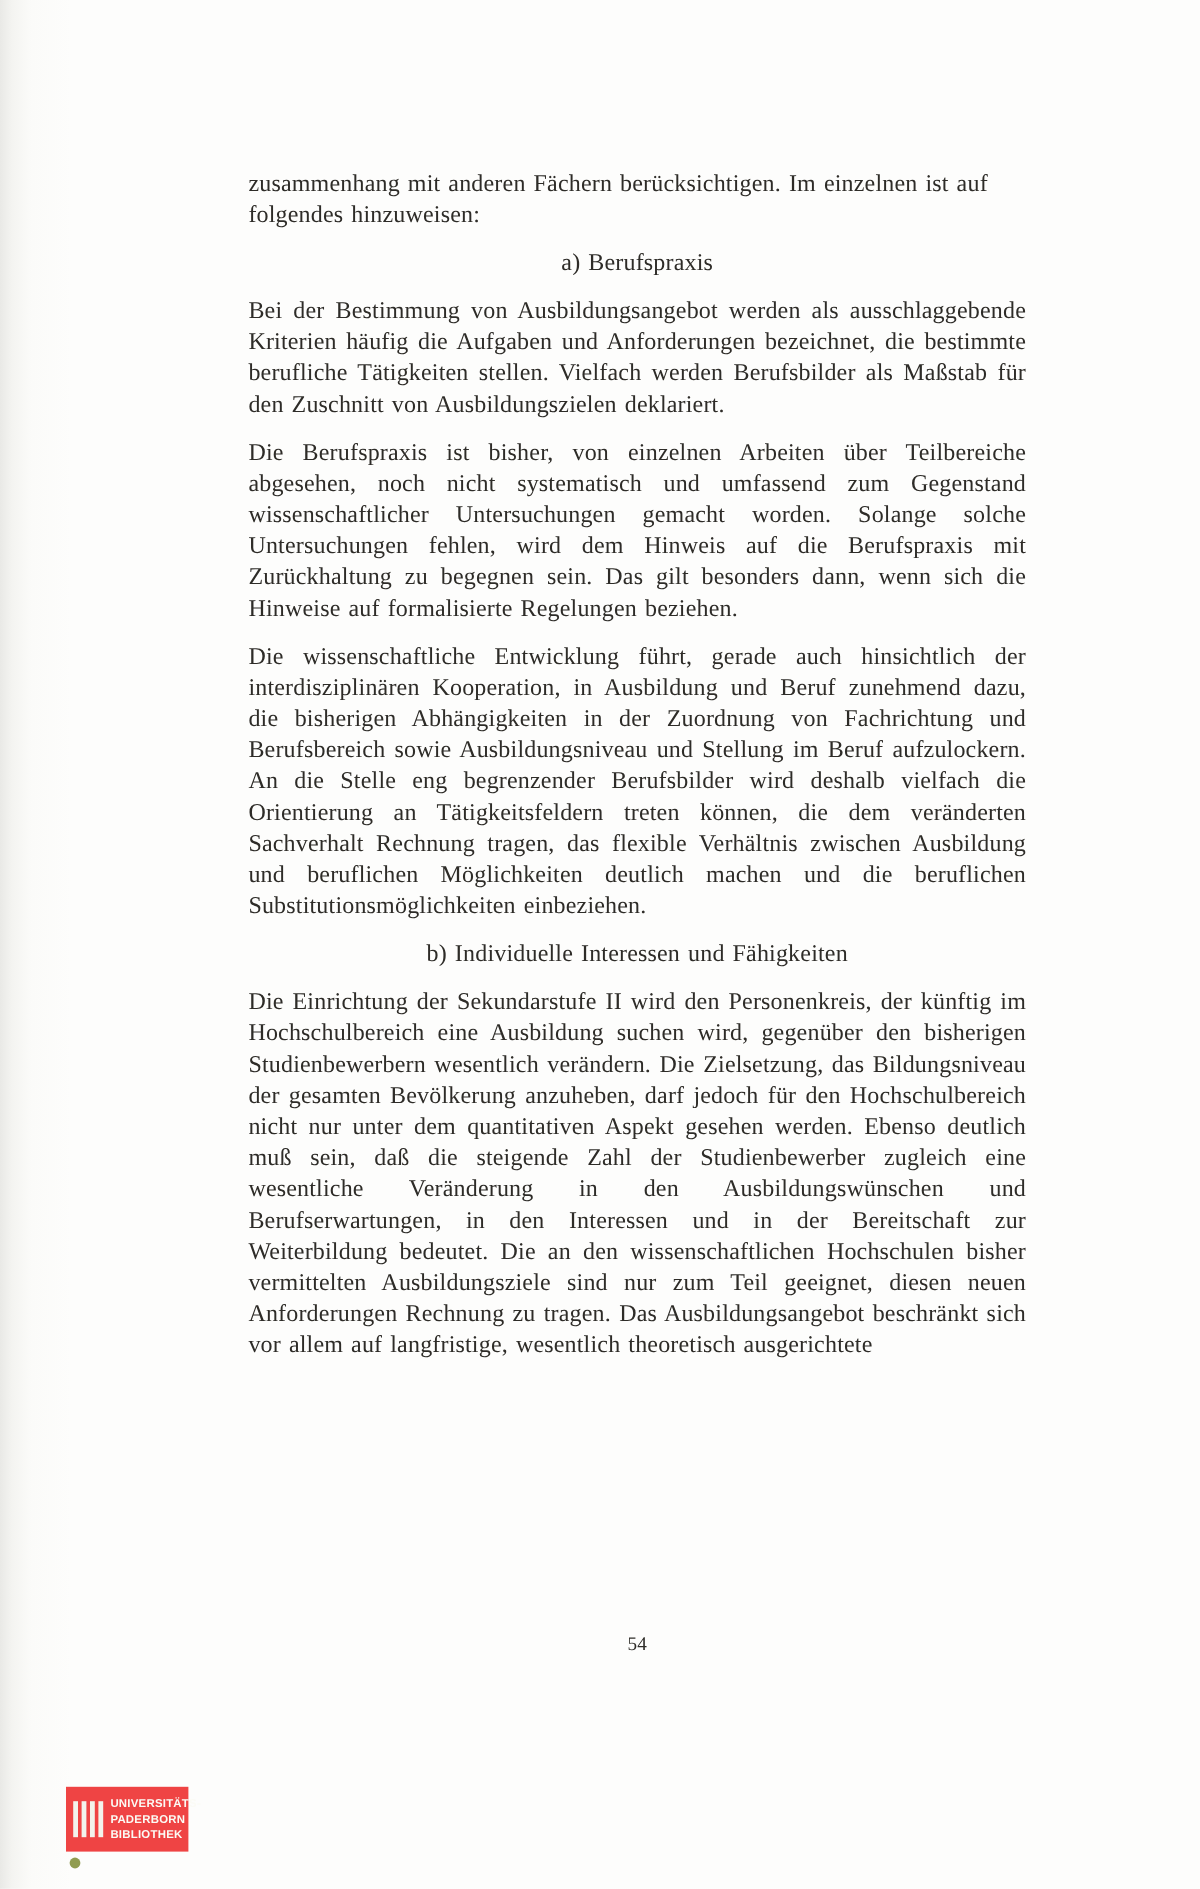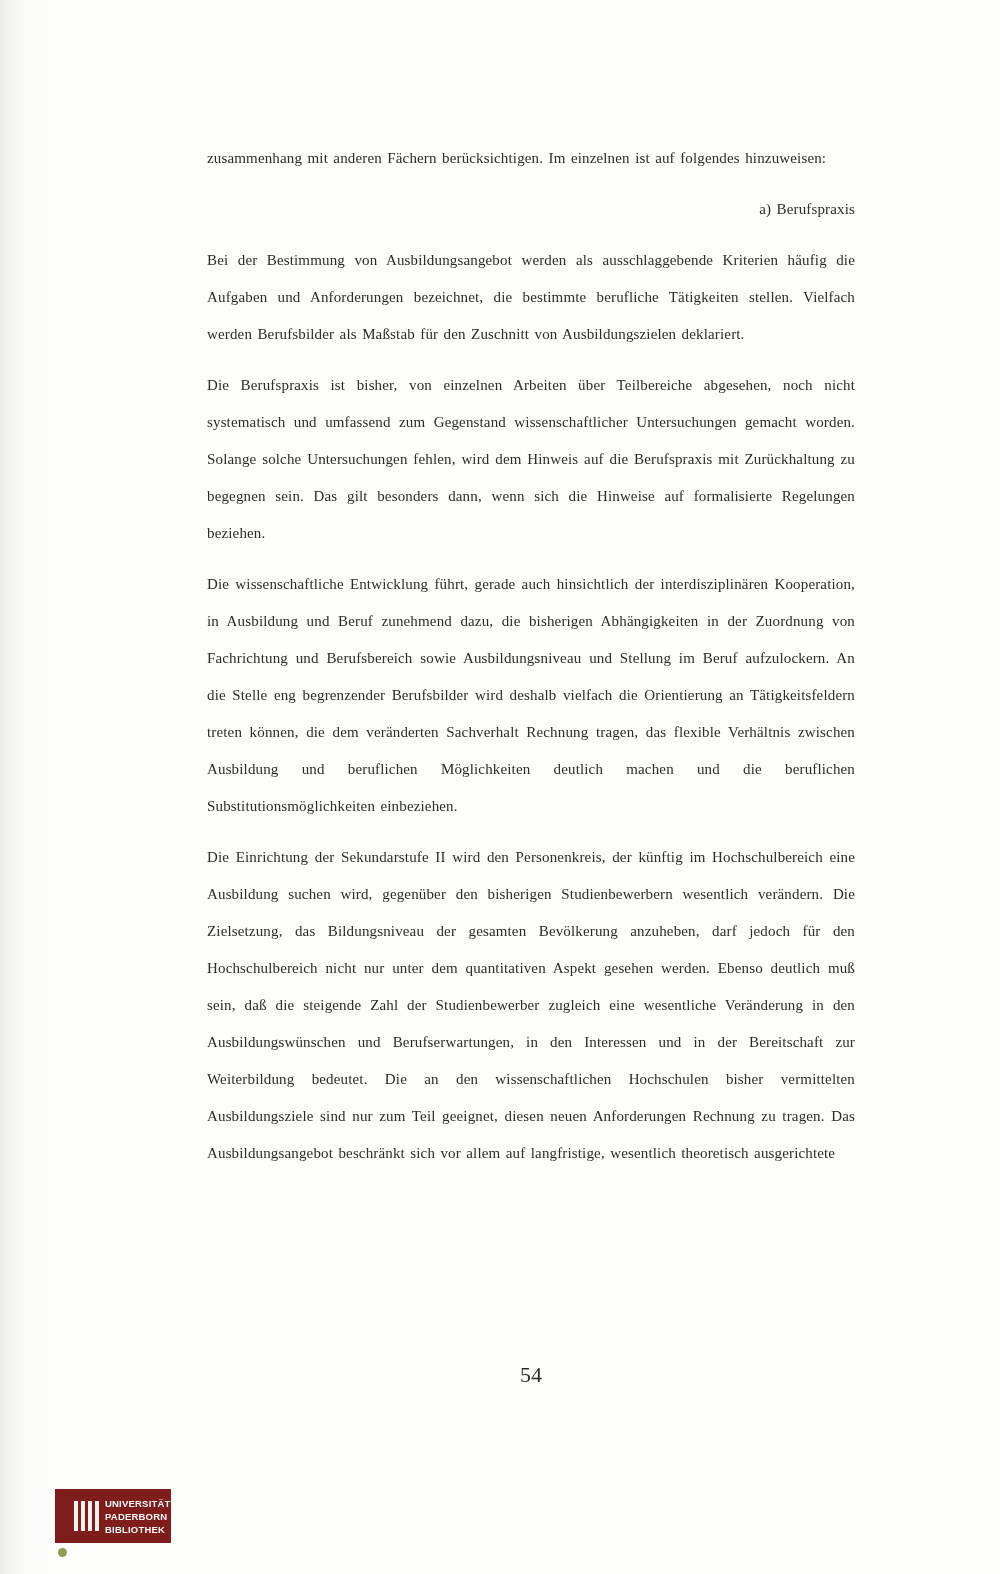--- a/index.html
+++ b/index.html
@@ -21,52 +21,52 @@
     inset: 0;
   }
   .text-block {
     position: absolute;
     left: 207px;
     top: 140px;
     width: 648px;
   }
   .text-block p {
     margin: 0 0 14px 0;
-    font-size: 15px;
-    line-height: 37px;
+    font-size: 20px;
+    line-height: 26px;
     text-align: justify;
     letter-spacing: 0.15px;
     word-spacing: 1.5px;
   }
   .text-block p.heading {
     margin-bottom: 14px;
-    text-align: right;
+    text-align: center;
   }
   .text-block p.intro {
     text-align: left;
   }
   .page-number {
     position: absolute;
     left: 207px;
     width: 648px;
     top: 1362px;
     text-align: center;
-    font-size: 22px;
+    font-size: 16px;
     color: #2e2c28;
   }
   .library-stamp {
     position: absolute;
     left: 55px;
     top: 1489px;
-    width: 116px;
+    width: 102px;
     height: 54px;
-    background: #7f1d1d;
+    background: #ef4444;
     display: flex;
     align-items: center;
-    padding: 3px 19px;
+    padding: 3px 6px;
     box-sizing: border-box;
   }
   .stamp-bars {
     display: flex;
     align-items: flex-end;
     gap: 3px;
     margin-right: 6px;
   }
   .stamp-bars span {
     display: block;
@@ -103,20 +103,21 @@
 <body>
 
 <div class="scan-page">
 
   <div class="text-block">
     <p class="intro">zusammenhang mit anderen Fächern berücksichtigen. Im einzelnen ist auf folgendes hinzuweisen:</p>
     <p class="heading">a) Berufspraxis</p>
     <p class="body">Bei der Bestimmung von Ausbildungsangebot werden als ausschlaggebende Kriterien häufig die Aufgaben und Anforderungen bezeichnet, die bestimmte berufliche Tätigkeiten stellen. Vielfach werden Berufsbilder als Maßstab für den Zuschnitt von Ausbildungszielen deklariert.</p>
     <p class="body">Die Berufspraxis ist bisher, von einzelnen Arbeiten über Teilbereiche abgesehen, noch nicht systematisch und umfassend zum Gegenstand wissenschaftlicher Untersuchungen gemacht worden. Solange solche Untersuchungen fehlen, wird dem Hinweis auf die Berufspraxis mit Zurückhaltung zu begegnen sein. Das gilt besonders dann, wenn sich die Hinweise auf formalisierte Regelungen beziehen.</p>
     <p class="body">Die wissenschaftliche Entwicklung führt, gerade auch hinsichtlich der interdisziplinären Kooperation, in Ausbildung und Beruf zunehmend dazu, die bisherigen Abhängigkeiten in der Zuordnung von Fachrichtung und Berufsbereich sowie Ausbildungsniveau und Stellung im Beruf aufzulockern. An die Stelle eng begrenzender Berufsbilder wird deshalb vielfach die Orientierung an Tätigkeitsfeldern treten können, die dem veränderten Sachverhalt Rechnung tragen, das flexible Verhältnis zwischen Ausbildung und beruflichen Möglichkeiten deutlich machen und die beruflichen Substitutionsmöglichkeiten einbeziehen.</p>
+    <p class="heading">b) Individuelle Interessen und Fähigkeiten</p>
     <p class="body">Die Einrichtung der Sekundarstufe II wird den Personenkreis, der künftig im Hochschulbereich eine Ausbildung suchen wird, gegenüber den bisherigen Studienbewerbern wesentlich verändern. Die Zielsetzung, das Bildungsniveau der gesamten Bevölkerung anzuheben, darf jedoch für den Hochschulbereich nicht nur unter dem quantitativen Aspekt gesehen werden. Ebenso deutlich muß sein, daß die steigende Zahl der Studienbewerber zugleich eine wesentliche Veränderung in den Ausbildungswünschen und Berufserwartungen, in den Interessen und in der Bereitschaft zur Weiterbildung bedeutet. Die an den wissenschaftlichen Hochschulen bisher vermittelten Ausbildungsziele sind nur zum Teil geeignet, diesen neuen Anforderungen Rechnung zu tragen. Das Ausbildungsangebot beschränkt sich vor allem auf langfristige, wesentlich theoretisch ausgerichtete</p>
   </div>
 
   <div class="page-number">54</div>
 
   <div class="library-stamp">
     <span class="stamp-bars">
       <span></span>
         <span></span>
         <span></span>

